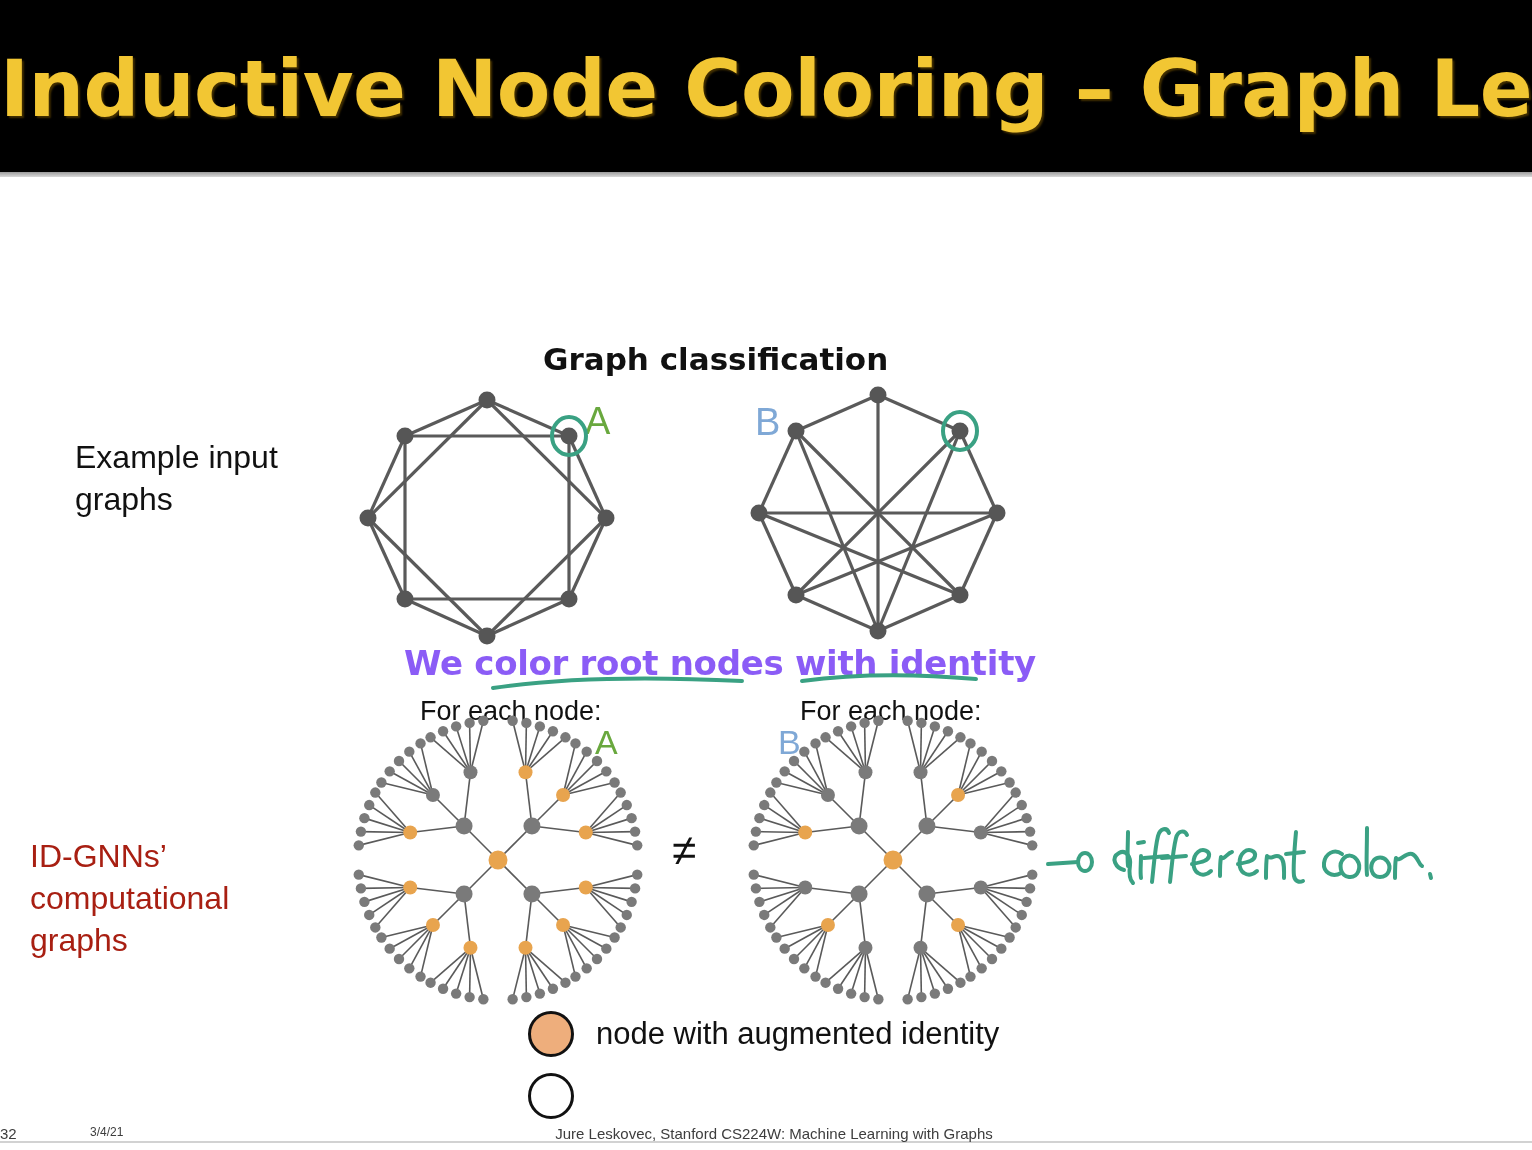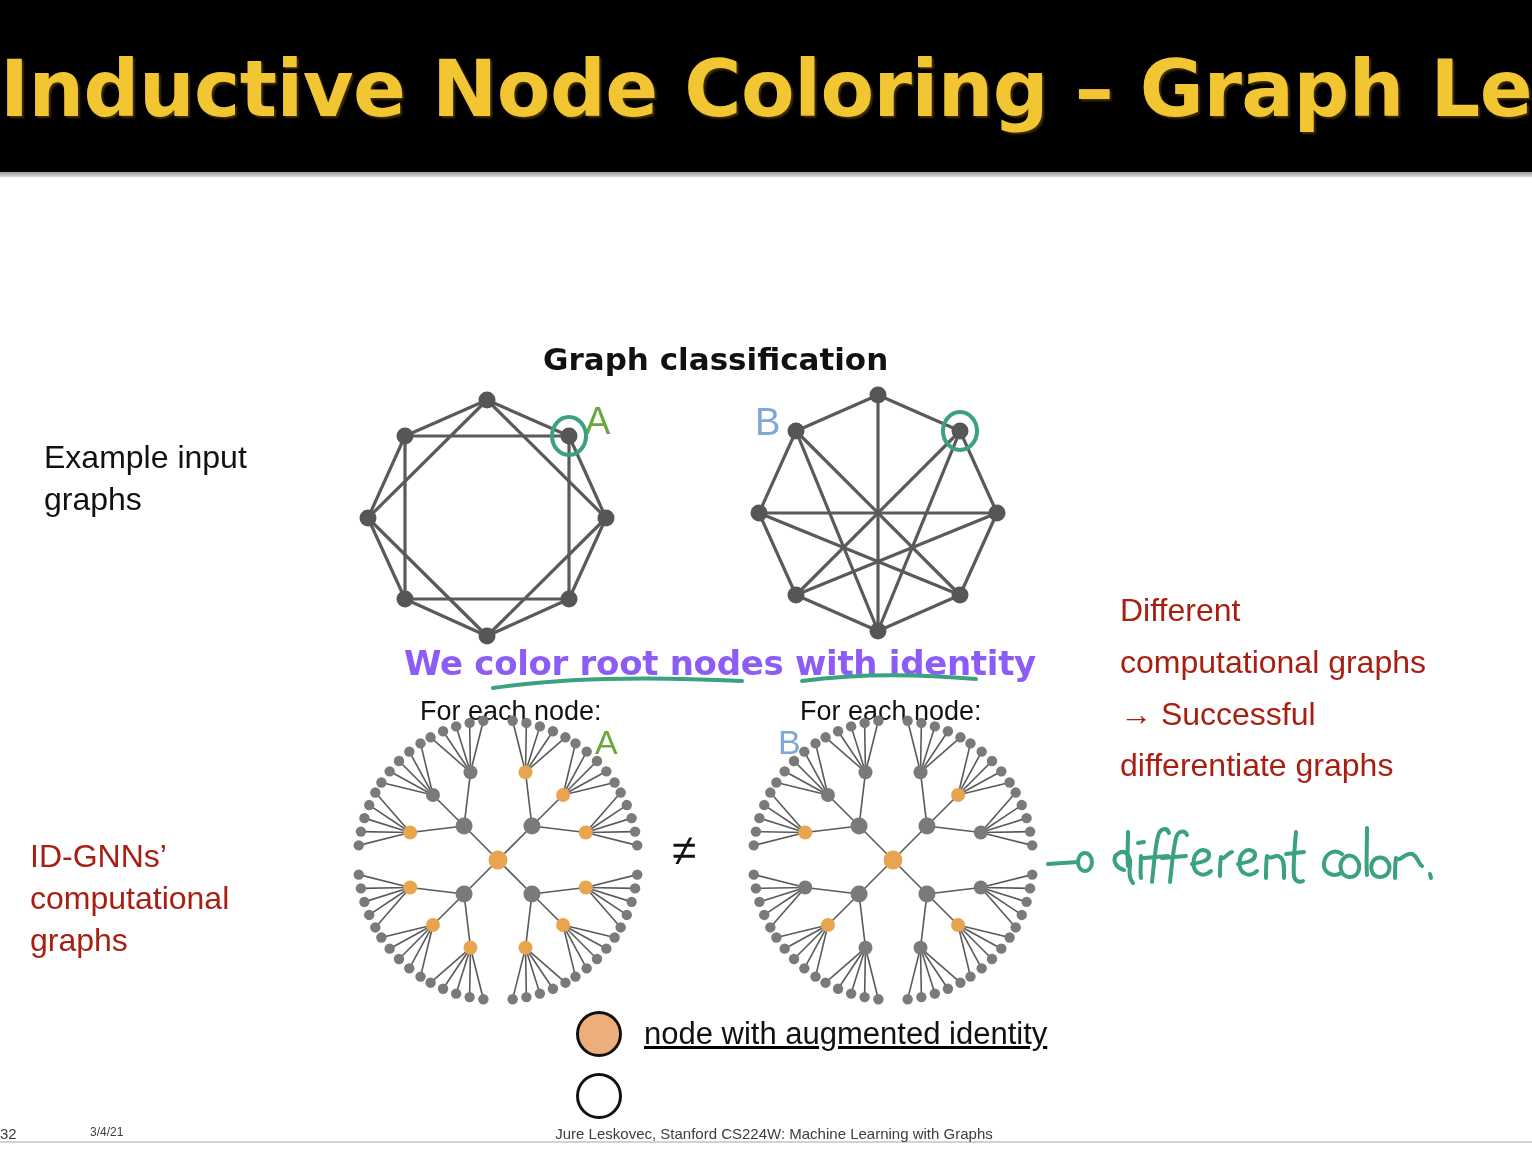--- a/index.html
+++ b/index.html
@@ -68,21 +68,21 @@
   .t-twotypes{
     left:165px;top:1043px;font-size:34px;font-weight:bold;color:#a81f12;
     font-family:"DejaVu Sans", sans-serif;white-space:nowrap;
   }
   .lbl-A-graph{left:585px;top:400px;font-size:38px;color:#69a83e;}
   .lbl-B-graph{left:755px;top:401px;font-size:38px;color:#7fa8d6;}
   .lbl-A-tree{left:595px;top:723px;font-size:34px;color:#69a83e;}
   .lbl-B-tree{left:778px;top:723px;font-size:34px;color:#7fa8d6;}
 
   
-  .legend{position:absolute;left:576px;top:1008px;text-decoration:underline;}
+  .legend{position:absolute;left:528px;top:1008px;}
   .legend-row{display:flex;align-items:center;gap:22px;height:52px;margin-bottom:10px;}
   .lg-dot{width:40px;height:40px;border-radius:50%;border:3px solid #111;flex:0 0 auto;}
   .lg-dot.filled{background:#eeae7c;}
   .lg-dot.empty{background:#ffffff;}
   .lg-label{font-size:31px;color:#111;white-space:nowrap;}
 
   
   .footer-rule{position:absolute;left:0;top:1141px;width:1532px;height:2px;background:#d2d2d2;}
   .f-date{left:90px;top:1125px;font-size:12px;color:#3d3d3d;}
   .f-center{left:0;top:1125px;width:1532px;text-align:center;font-size:15px;color:#3d3d3d;padding-left:8px;}
@@ -96,29 +96,25 @@
 
 <div class="slide">
 
   <div class="title-bar"></div>
   <div class="title-text">Inductive Node Coloring – Graph Level</div>
   <div class="title-rule"></div>
 
 
   <div class="abs t-graphcls">Graph classification</div>
 
-  <div class="abs t-example" style="white-space:pre-line;">Example input
+  <div class="abs t-example" style="white-space:pre-line;margin-left:31px;">Example input
 graphs</div>
   <div class="abs t-idgnn" style="white-space:pre-line;">ID-GNNs’
 computational
 graphs</div>
-  <div class="abs t-different" style="white-space:pre-line;">Different
-computational graphs
-→ Successful
-differentiate graphs</div>
 
   <div class="abs t-wecolor">We color root nodes with identity</div>
 
   <div class="abs t-foreach-l">For each node:</div>
   <div class="abs t-foreach-r">For each node:</div>
 
   <div class="abs t-neq">≠</div>
 
   <div class="abs lbl-A-graph">A</div>
   <div class="abs lbl-B-graph">B</div>

